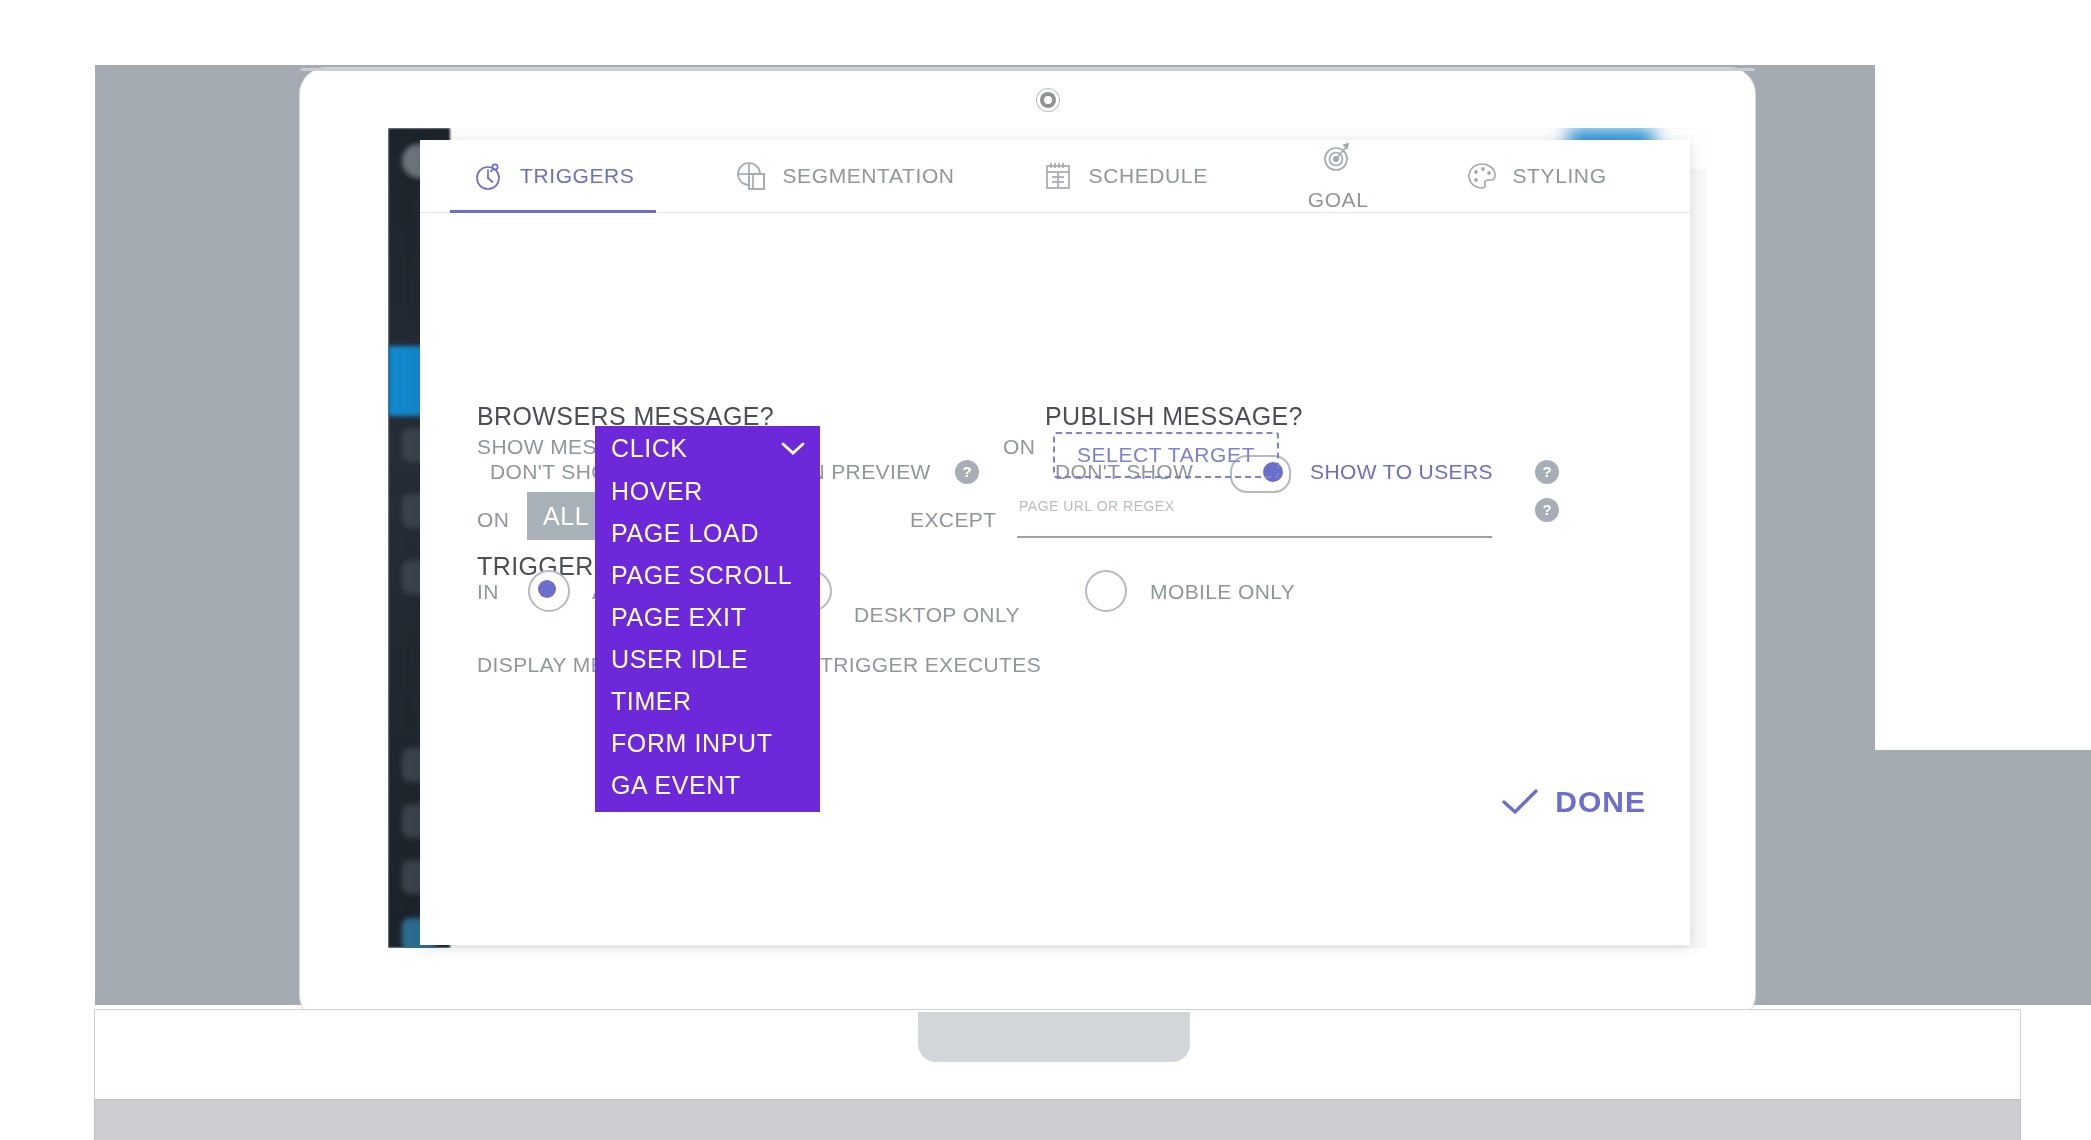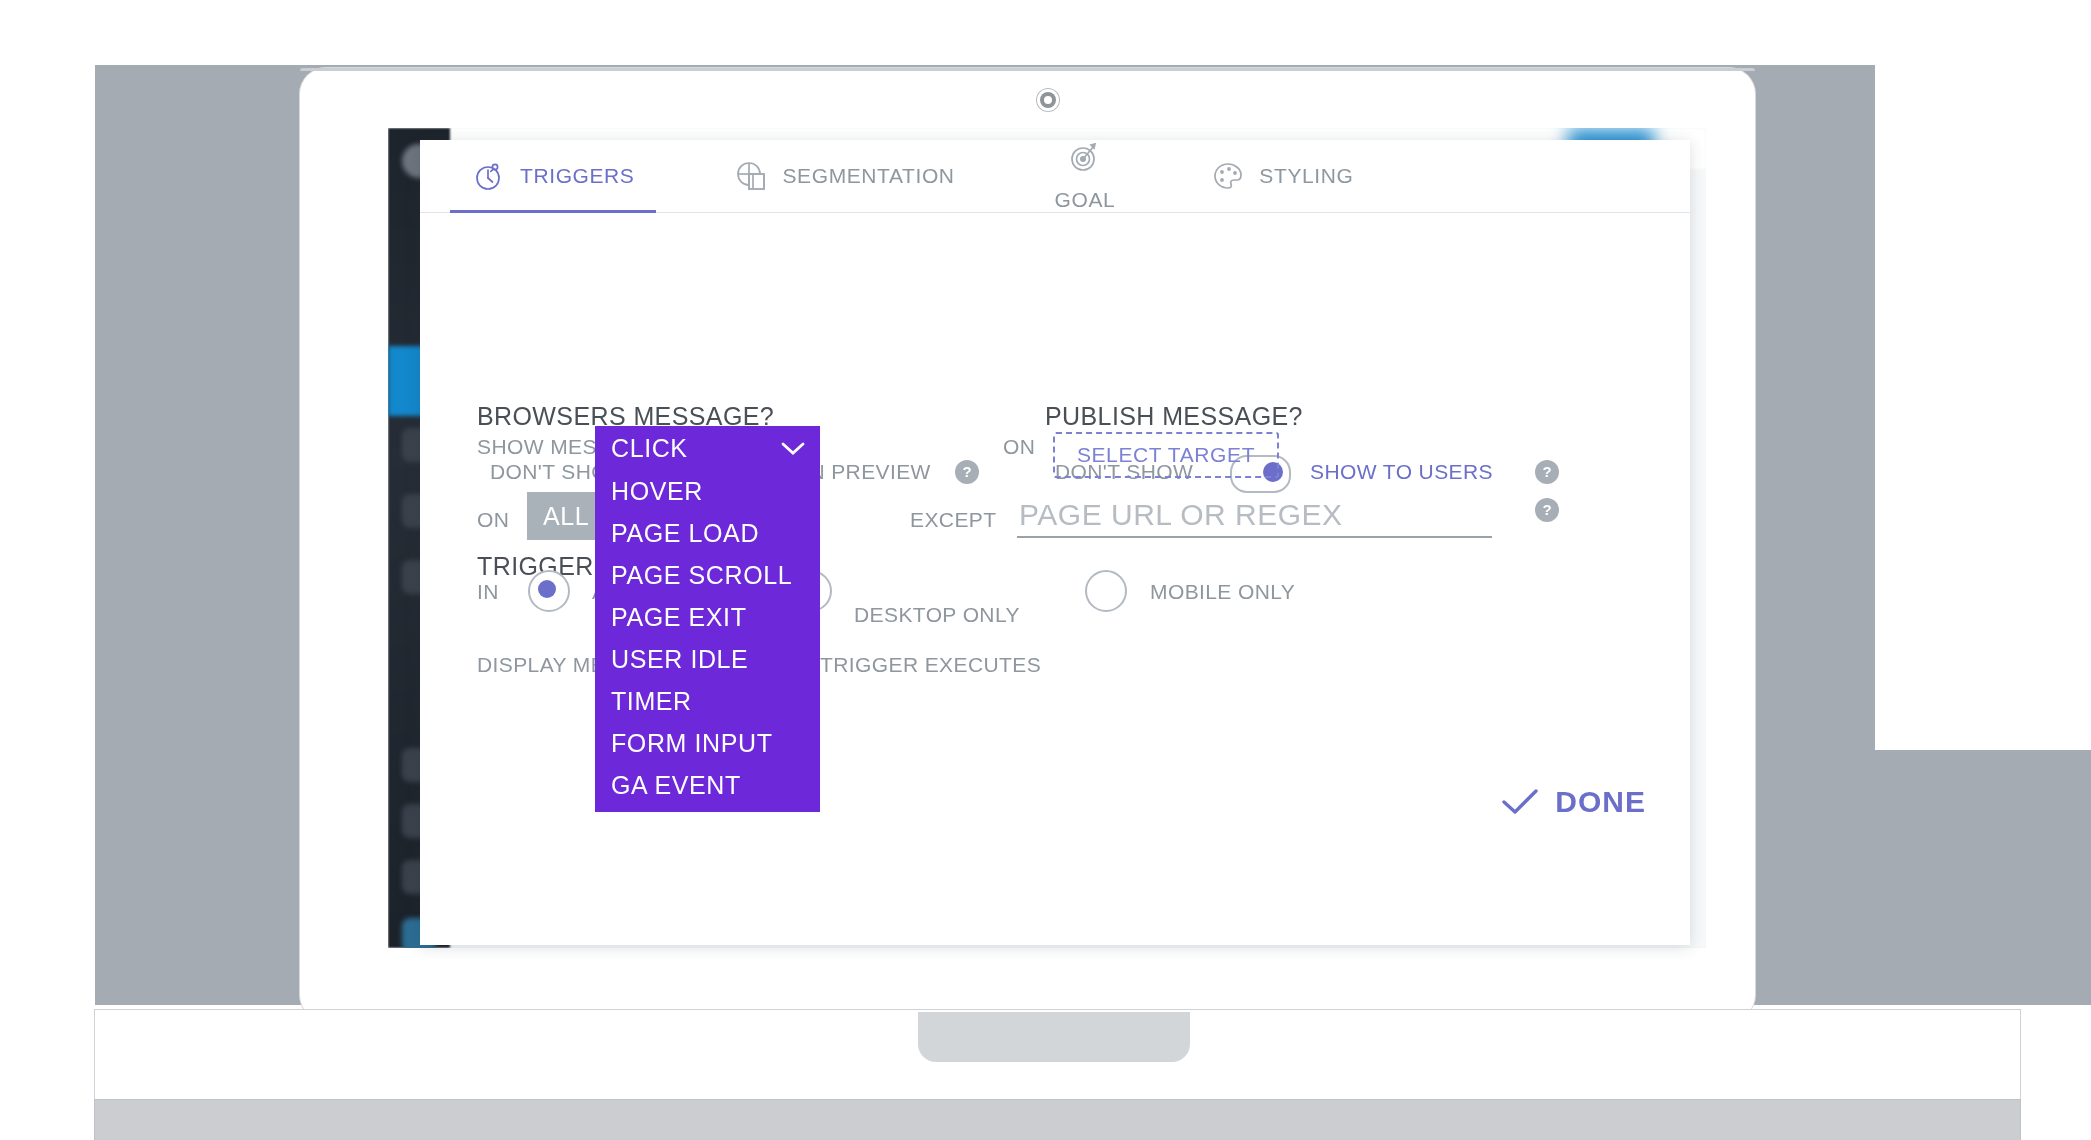--- a/index.html
+++ b/index.html
@@ -113,21 +113,21 @@
 
   
   #select-target{position:absolute;left:633px;top:292px;width:222px;height:42px;
         border:2px dashed #7d81d4;border-radius:3px;display:flex;align-items:center;
         justify-content:center;cursor:pointer;}
   #select-target span{color:#7d81d4;font-size:21px;letter-spacing:.6px;}
 
   
   #url-input{position:absolute;left:597px;top:352px;width:475px;height:44px;
         border-bottom:2px solid #9aa1a9;background:transparent;cursor:text;}
-  #url-input .ph{position:absolute;left:2px;top:6px;font-size:30px;color:#b6bcc2;
+  #url-input .ph{position:absolute;left:2px;top:6px;font-size:14px;color:#b6bcc2;
         letter-spacing:.5px;}
 
   
   .radio{position:absolute;width:38px;height:38px;border-radius:50%;
         border:2px solid #b4bac1;background:#ffffff;cursor:pointer;}
   .radio .dot{position:absolute;left:8px;top:8px;width:18px;height:18px;
         border-radius:50%;background:#6b6fc9;}
 
   
   #done{position:absolute;right:44px;top:645px;display:flex;align-items:center;
@@ -191,20 +191,36 @@
           <path d="M4 15 H26"></path>
             <path d="M15 4 V26"></path>
           <path d="M15 15 H30 V30 H15 Z" fill="#ffffff"></path>
           <path d="M15 15 H30 V30 H15 Z"></path>
           <path d="M19 15 V30"></path>
         </svg>
       </span>
       <span class="tlabel">SEGMENTATION</span>
     </div>
 
+    <div class="tab" id="tab-schedule">
+      <span class="ticon">
+        <svg viewBox="0 0 34 34" width="34" height="34" fill="none" stroke="#a3aab1" stroke-width="1.7">
+          <rect x="6" y="7" width="22" height="22"></rect>
+          <path d="M6 13 H28"></path>
+          <path d="M10 4 V9"></path>
+            <path d="M14 4 V9"></path>
+            <path d="M18 4 V9"></path>
+            <path d="M22 4 V9"></path>
+          <path d="M11 18 H23"></path>
+            <path d="M11 23 H23"></path>
+          <path d="M17 13 V29"></path>
+        </svg>
+      </span>
+      <span class="tlabel">SCHEDULE</span>
+    </div>
 
     <div class="tab" id="tab-goal">
       <span class="ticon">
         <svg viewBox="0 0 34 34" width="34" height="34" fill="none" stroke="#a3aab1" stroke-width="1.7">
           <circle cx="15" cy="19" r="11"></circle>
           <circle cx="15" cy="19" r="6.5"></circle>
           <circle cx="15" cy="19" r="2.2" fill="#a3aab1"></circle>
           <path d="M15 19 L26 6" stroke-linecap="round"></path>
           <path d="M23 5 L27 4 L26 8 Z" fill="#a3aab1"></path>
         </svg>

